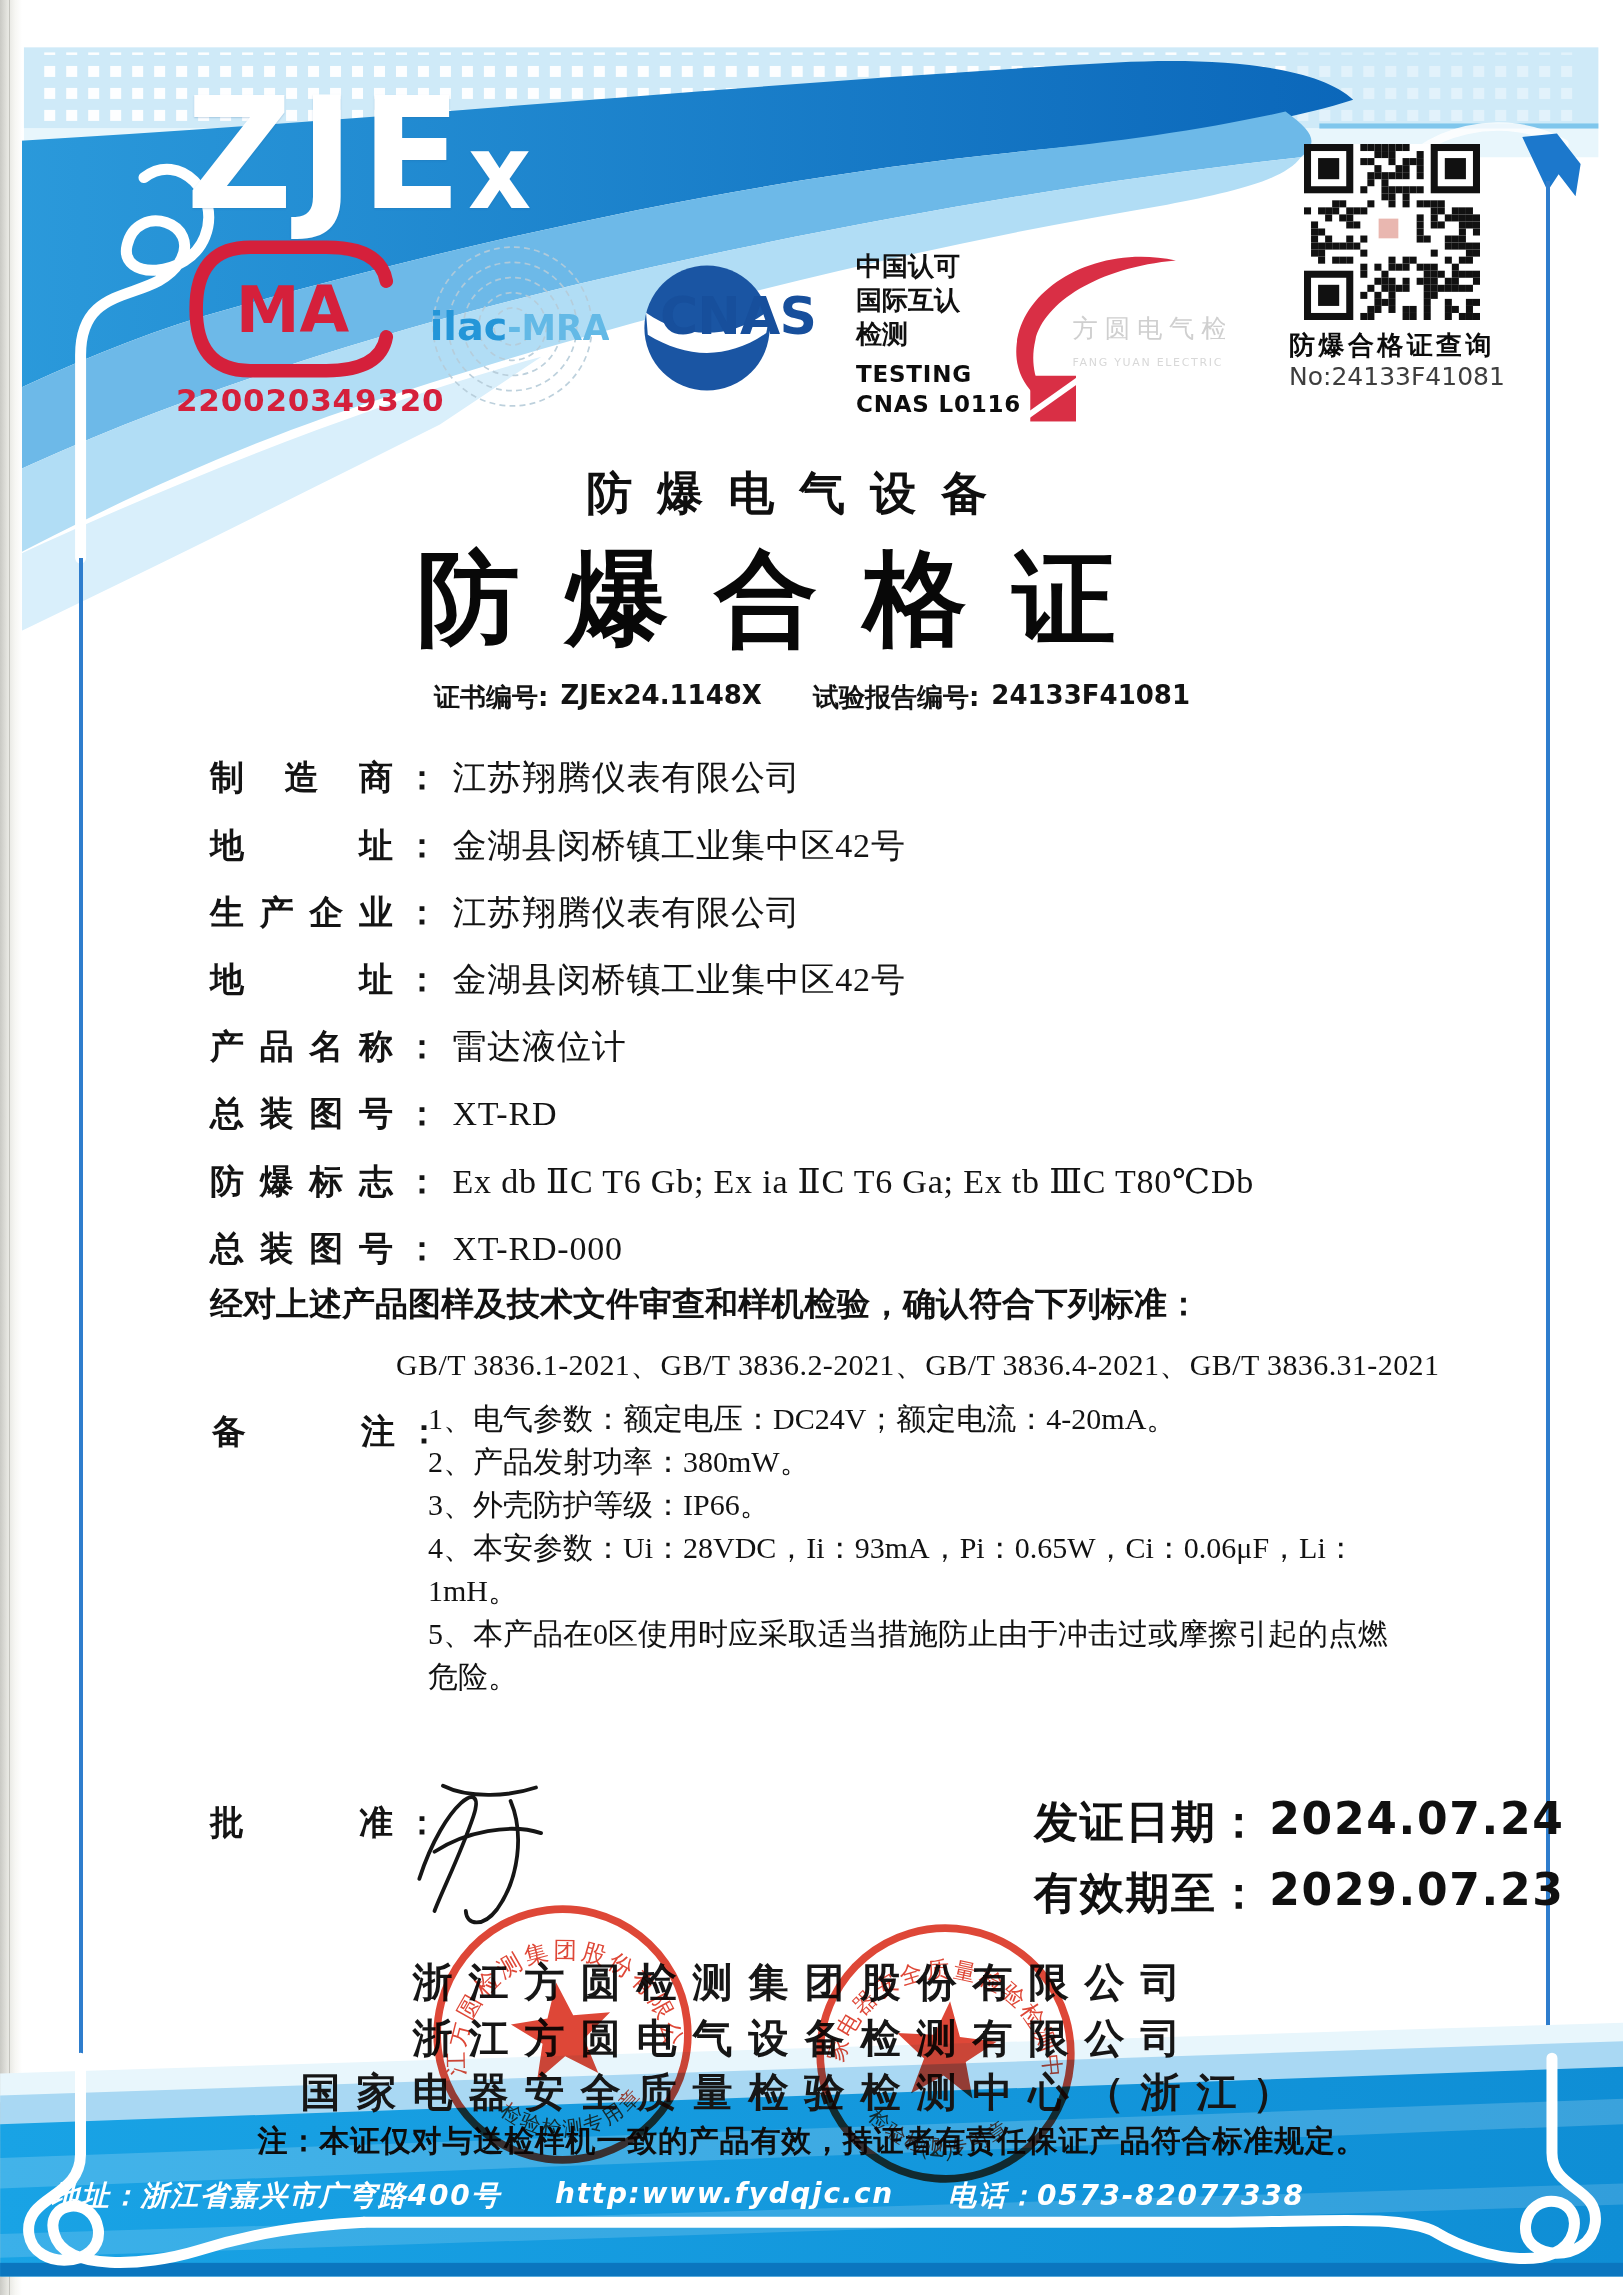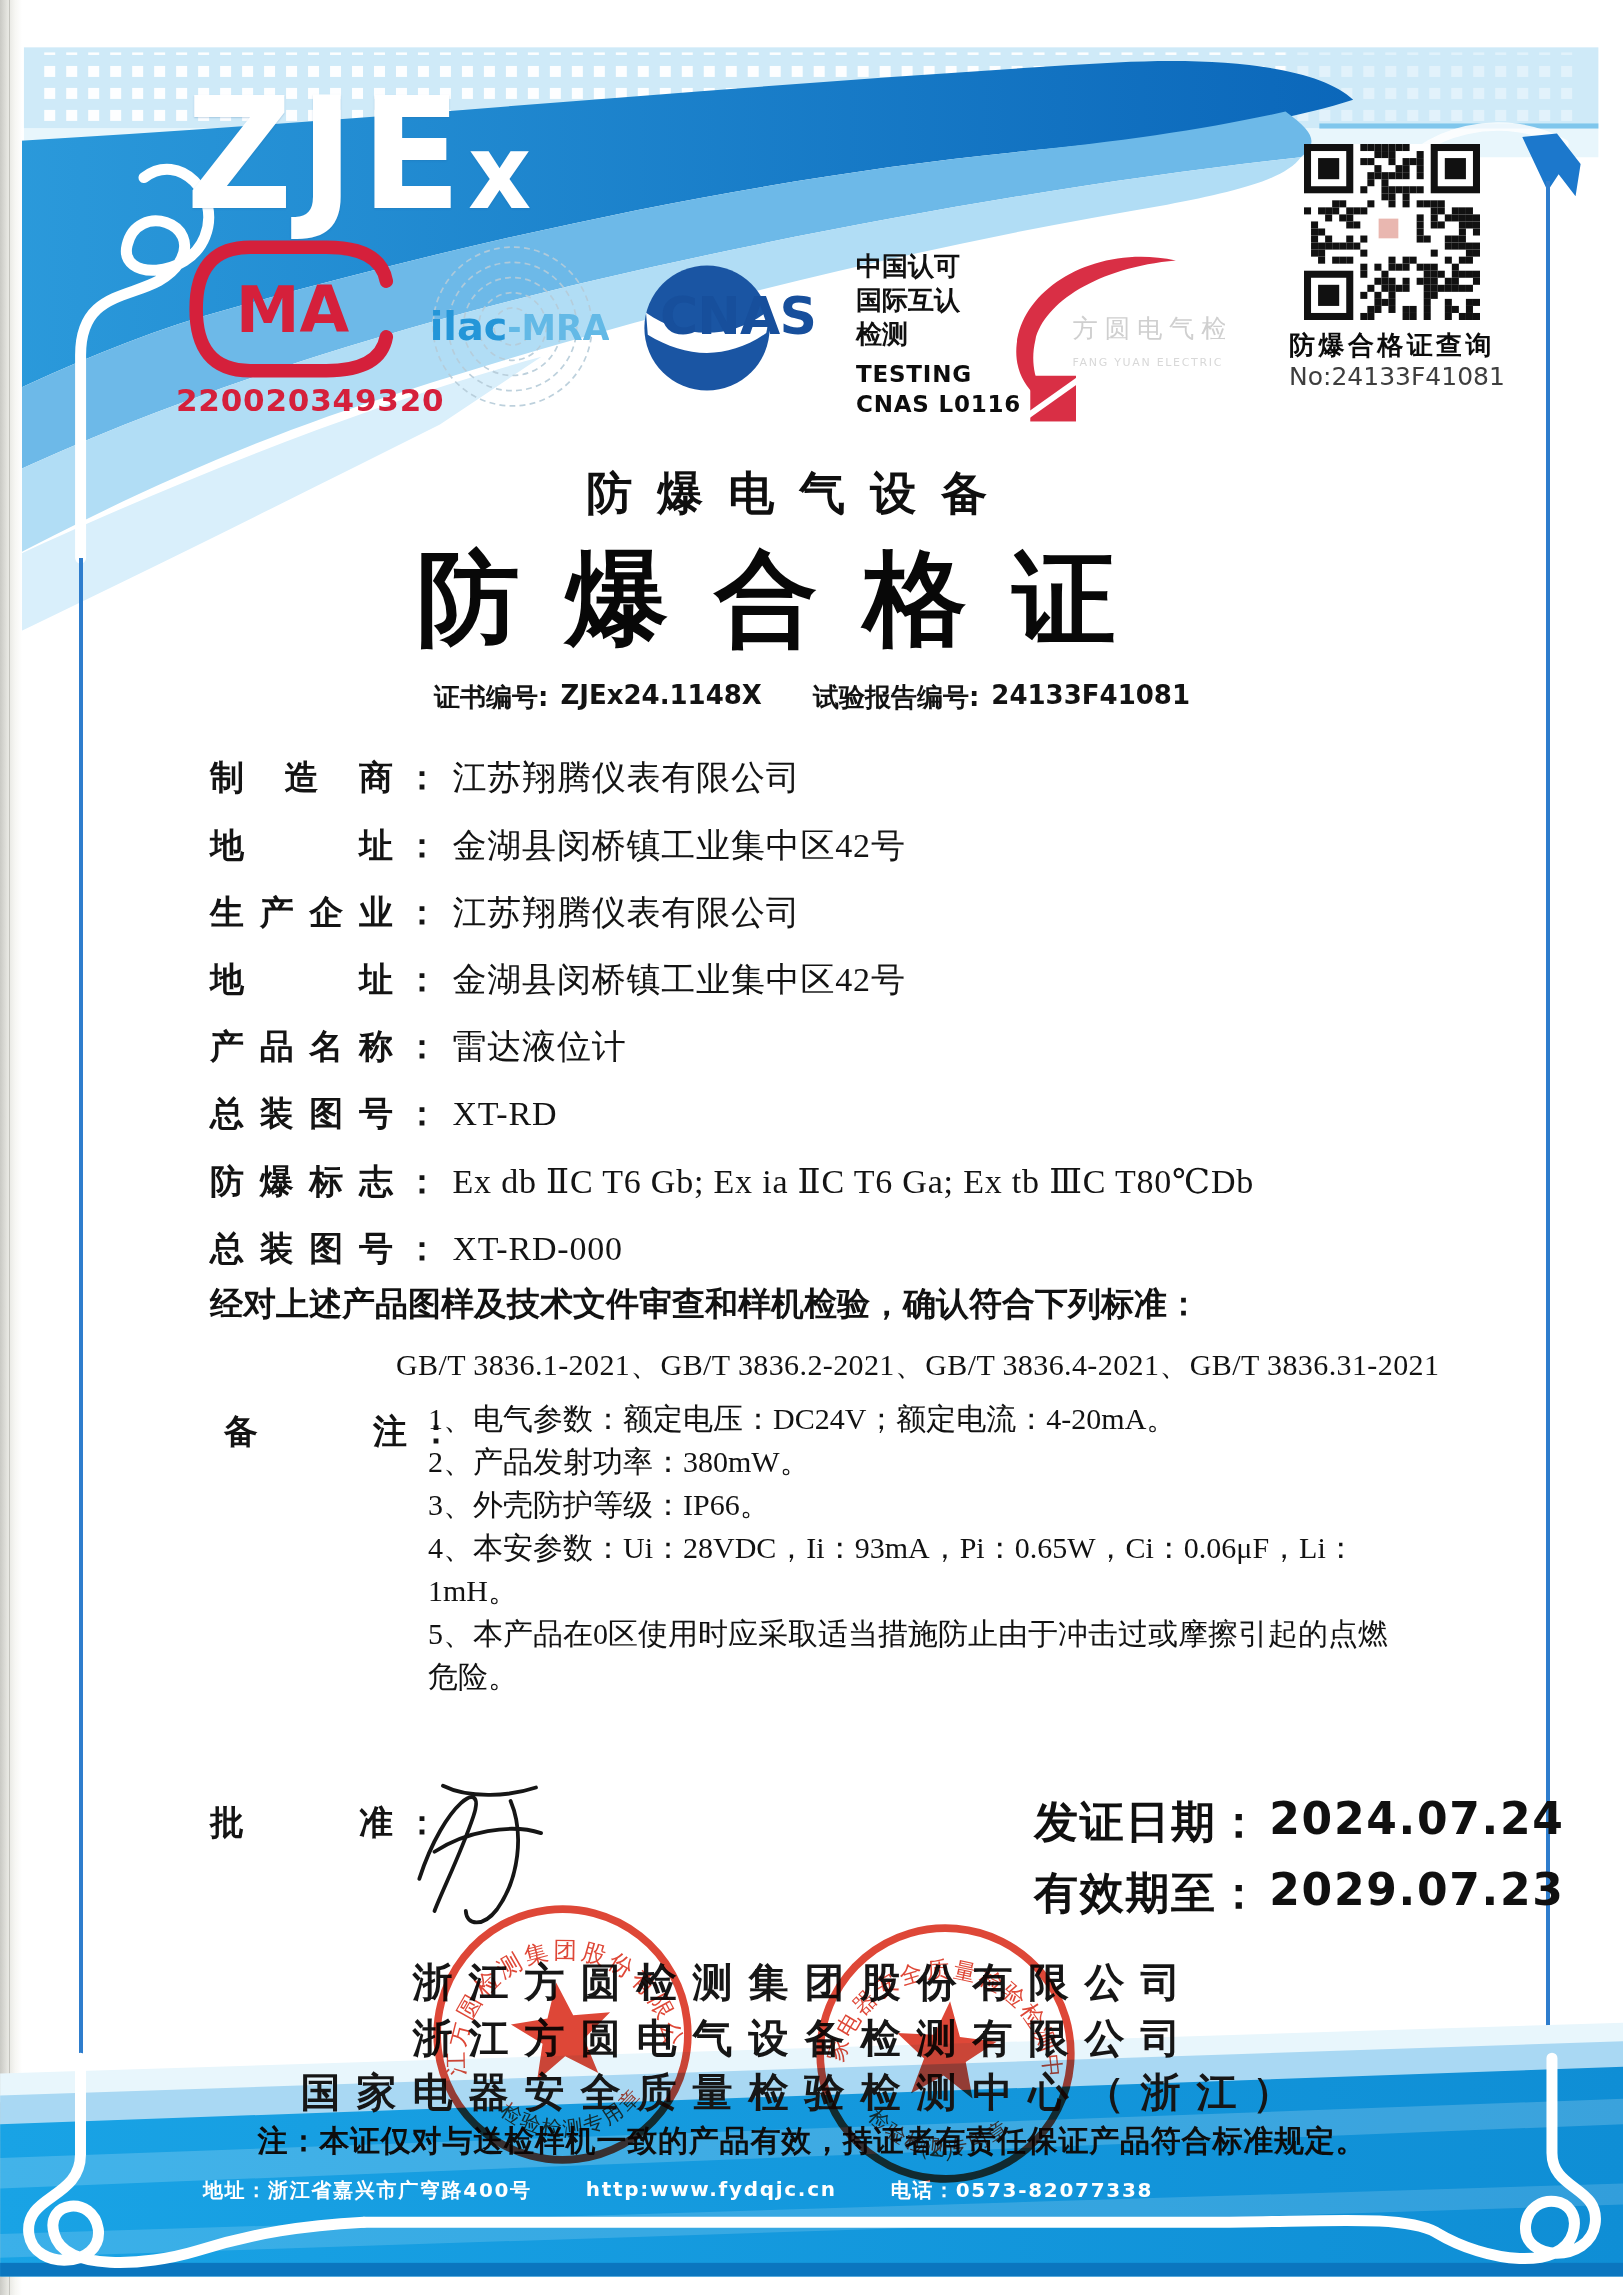--- a/index.html
+++ b/index.html
@@ -59,40 +59,40 @@
   .row-colon{margin:0 13.5px 0 12px;font-weight:600;}
   .row-value{font-family:"Liberation Serif","DejaVu Serif",serif;letter-spacing:0.8px;white-space:nowrap;}
   .fr0{top:755px;} .fr1{top:823px;} .fr2{top:890px;} .fr3{top:957px;}
   .fr4{top:1024px;} .fr5{top:1091px;} .fr6{top:1159px;} .fr7{top:1226px;}
 
   .statement{left:210px;top:1282px;font-size:33px;font-weight:600;color:#121212;
              font-family:"Liberation Serif","DejaVu Serif",serif;}
   .standards{left:396px;top:1345px;font-size:30px;color:#121212;
              font-family:"Liberation Serif","DejaVu Serif",serif;letter-spacing:0.4px;}
 
-  .remark-head{position:absolute;left:224px;top:1409px;display:flex;font-size:34px;color:#141414;}
+  .remark-head{position:absolute;left:212px;top:1409px;display:flex;font-size:34px;color:#141414;}
   .remarks{position:absolute;left:396px;top:1397px;width:973px;font-size:30px;line-height:43px;
            color:#121212;font-family:"Liberation Serif","DejaVu Serif",serif;margin-left:32px;}
   .remarks .ritem{display:block;}
 
   
   .approve-row{top:1800px;}
   .sig{left:382px;top:1752px;}
   .date-line{position:absolute;left:1034px;font-size:44px;font-weight:700;color:#101010;
              letter-spacing:1.7px;display:flex;gap:6.8px;}
   .d1{top:1793px;} .d2{top:1864px;}
 
   
   .issuer{position:absolute;left:0;width:1624px;text-align:center;font-size:40px;font-weight:800;
           letter-spacing:16px;color:#161616;transform:translateX(-7.6px);z-index:12;}
   .i0{top:1955px;} .i1{top:2011px;} .i2{top:2065px;}
   .bnote{position:absolute;left:0;top:2121px;width:1624px;text-align:center;font-size:30px;
          font-weight:600;color:#0d0d0d;z-index:12;letter-spacing:0.8px;}
   .footer{position:absolute;left:0;top:2177px;width:1356px;display:flex;justify-content:center;
-          gap:54px;font-size:20px;font-weight:700;color:#ffffff;z-index:12;letter-spacing:1.7px;}
+          gap:54px;font-size:28px;font-weight:700;color:#ffffff;z-index:12;letter-spacing:1.7px;font-style:italic;}
   .band-svg{position:absolute;left:0;top:2021px;z-index:5;}
 
   .stamp{position:absolute;z-index:30;mix-blend-mode:multiply;opacity:.93;}
   .stamp-l{left:427px;top:1899px;transform:rotate(-7deg);}
   .stamp-r{left:810px;top:1918px;transform:rotate(5deg);}
 </style>
 </head>
 <body>
 
 <div class="page">

